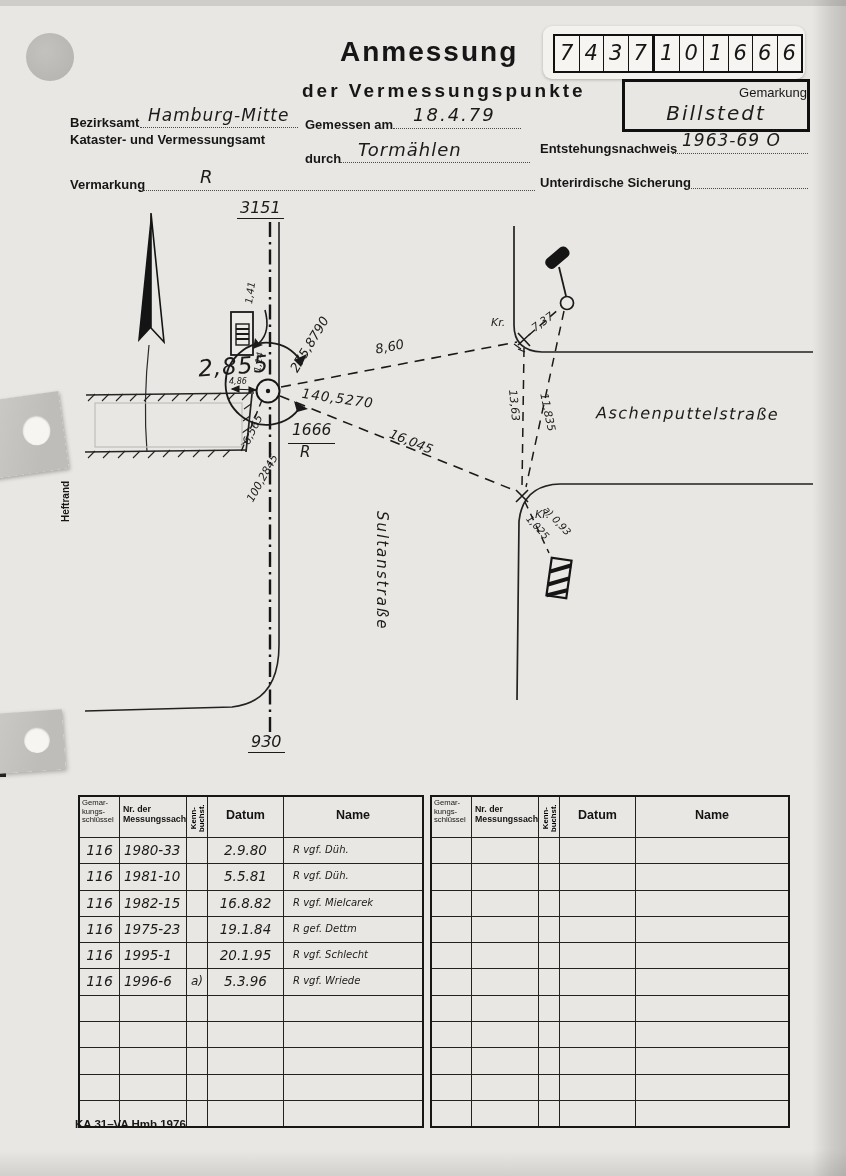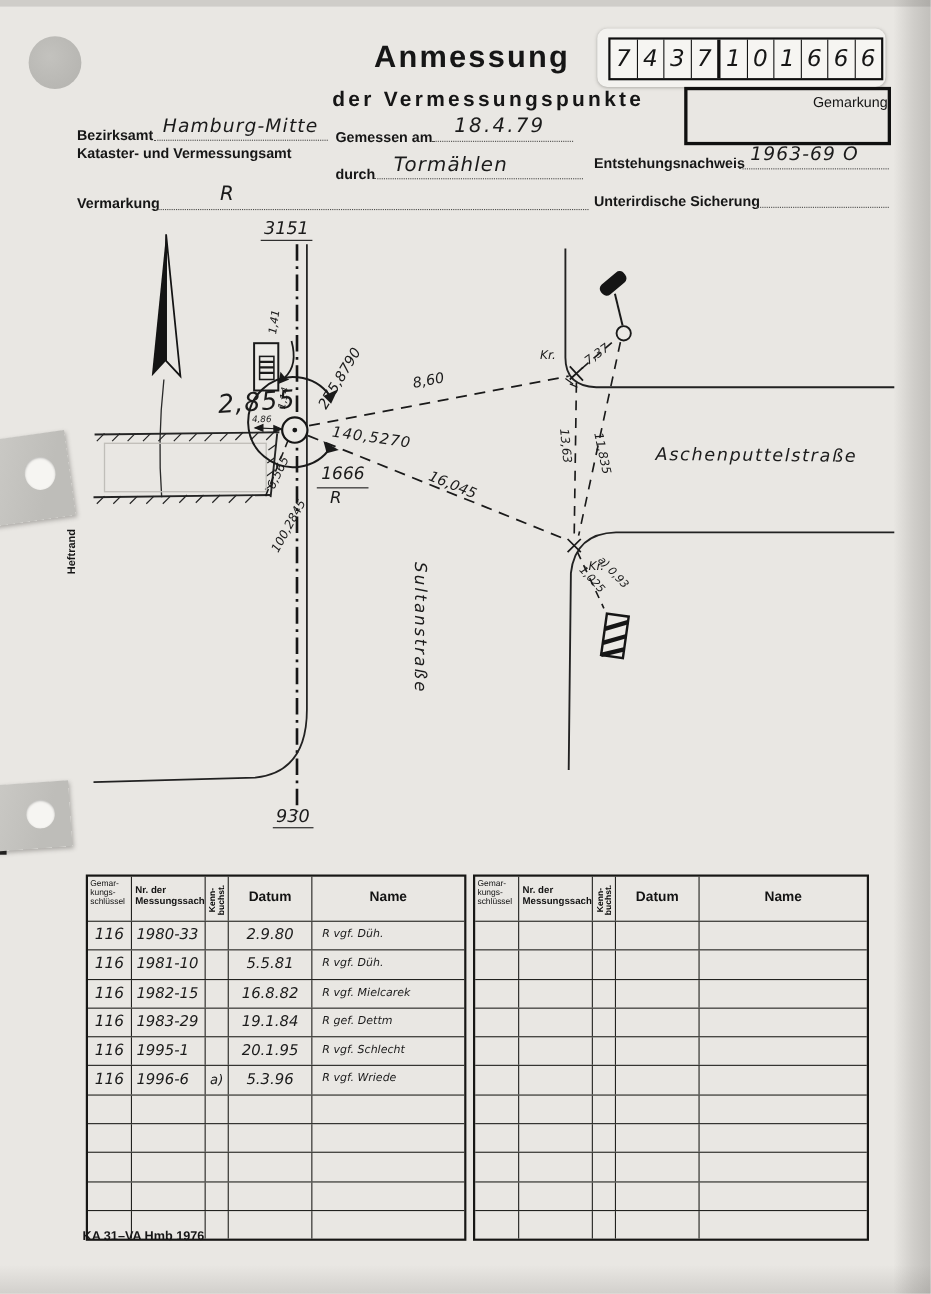--- a/index.html
+++ b/index.html
@@ -75,20 +75,21 @@
     <div class="code-cell">1</div>
     <div class="code-cell">0</div>
     <div class="code-cell">1</div>
     <div class="code-cell">6</div>
     <div class="code-cell">6</div>
     <div class="code-cell">6</div>
   </div>
 
 <div class="gembox">
   <div class="print" style="text-align:right;font-size:13px;font-weight:normal;margin-top:3px;">Gemarkung</div>
+  <div class="hw" style="text-align:center;font-size:20px;letter-spacing:2px;margin-top:1px;">Billstedt</div>
 </div>
 
 <div class="abs print" style="left:70px;top:115px;font-size:13px;font-weight:bold;">Bezirksamt</div>
 <div class="abs hw" style="left:148px;top:105px;font-size:17px;letter-spacing:1px;">Hamburg-Mitte</div>
 <div class="dotline" style="left:140px;top:127px;width:158px;"></div>
 <div class="abs print" style="left:70px;top:132px;font-size:13px;font-weight:bold;">Kataster- und Vermessungsamt</div>
 
 <div class="abs print" style="left:305px;top:117px;font-size:13px;font-weight:bold;">Gemessen am</div>
 <div class="abs hw" style="left:413px;top:104px;font-size:18px;letter-spacing:2px;">18.4.79</div>
 <div class="dotline" style="left:393px;top:128px;width:128px;"></div>
@@ -281,21 +282,21 @@
       </div>
       <div class="trow">
         <div class="tcell c-gem hw">116</div>
         <div class="tcell c-nr hw">1982-15</div>
         <div class="tcell c-kenn hw"></div>
         <div class="tcell c-datum hw">16.8.82</div>
         <div class="tcell c-name hw">R vgf. Mielcarek</div>
       </div>
       <div class="trow">
         <div class="tcell c-gem hw">116</div>
-        <div class="tcell c-nr hw">1983-29</div>
+        <div class="tcell c-nr hw">1975-23</div>
         <div class="tcell c-kenn hw"></div>
         <div class="tcell c-datum hw">19.1.84</div>
         <div class="tcell c-name hw">R gef. Dettm</div>
       </div>
       <div class="trow">
         <div class="tcell c-gem hw">116</div>
         <div class="tcell c-nr hw">1995-1</div>
         <div class="tcell c-kenn hw"></div>
         <div class="tcell c-datum hw">20.1.95</div>
         <div class="tcell c-name hw">R vgf. Schlecht</div>

